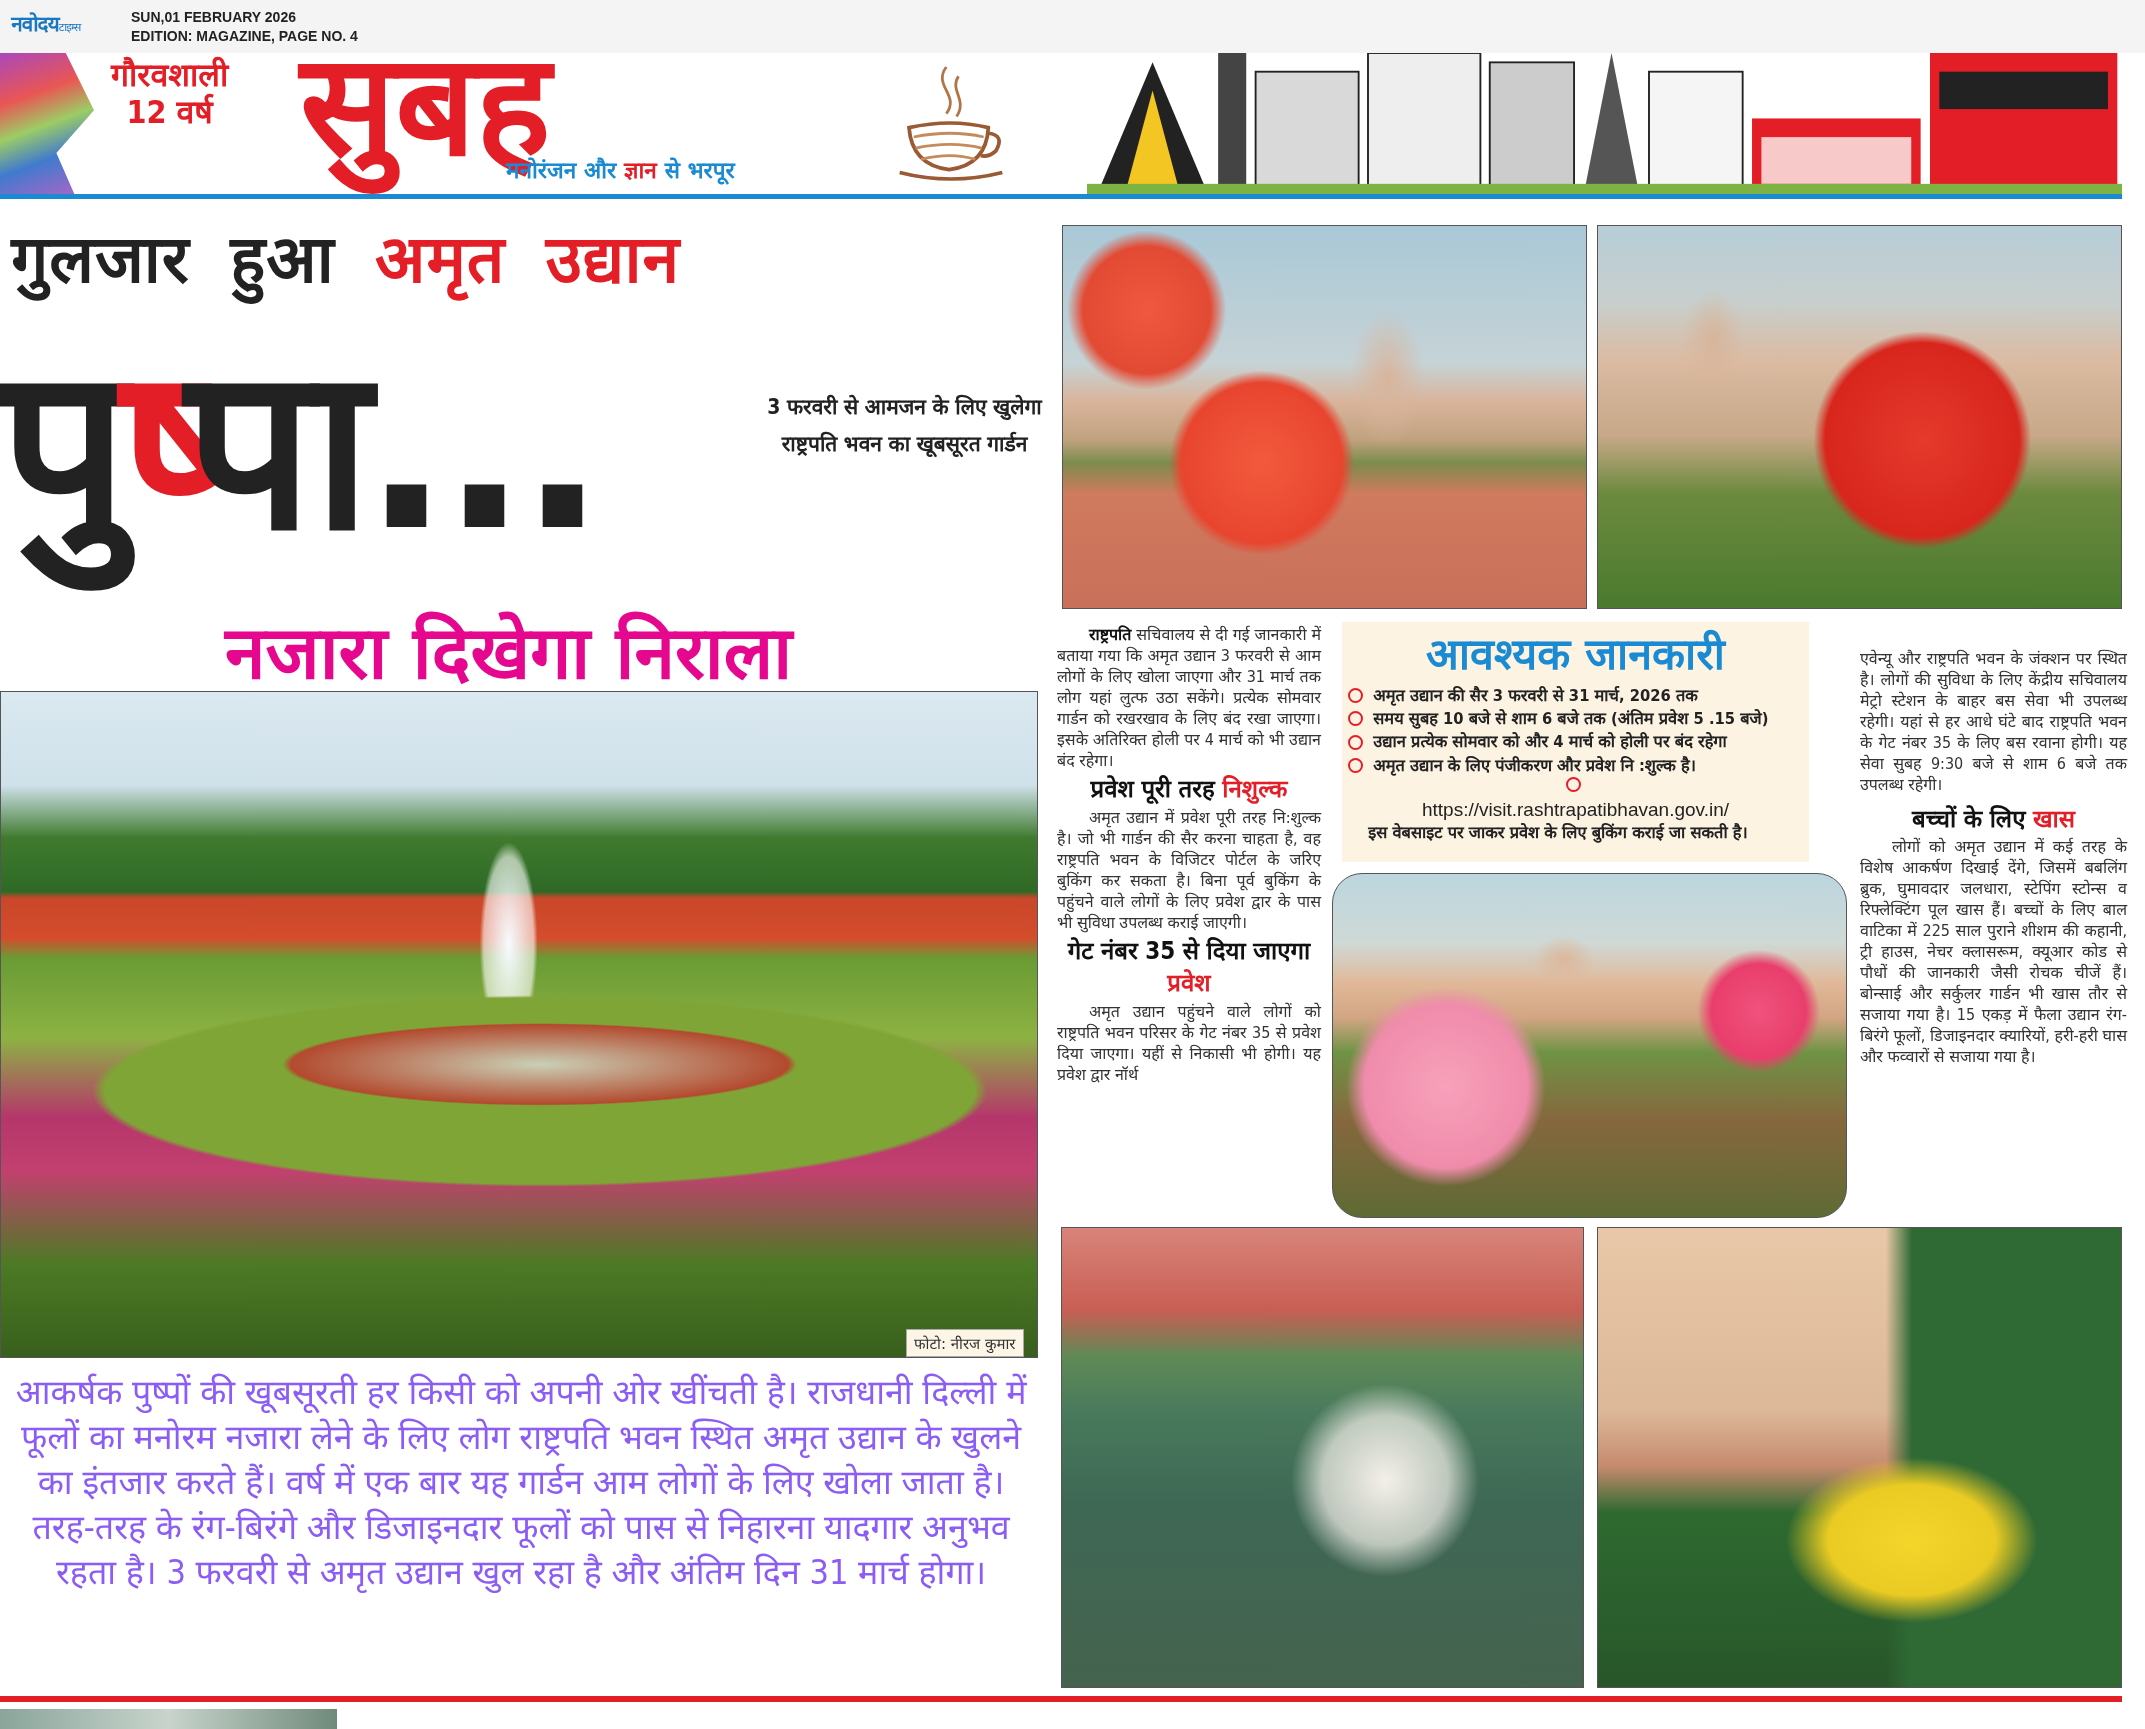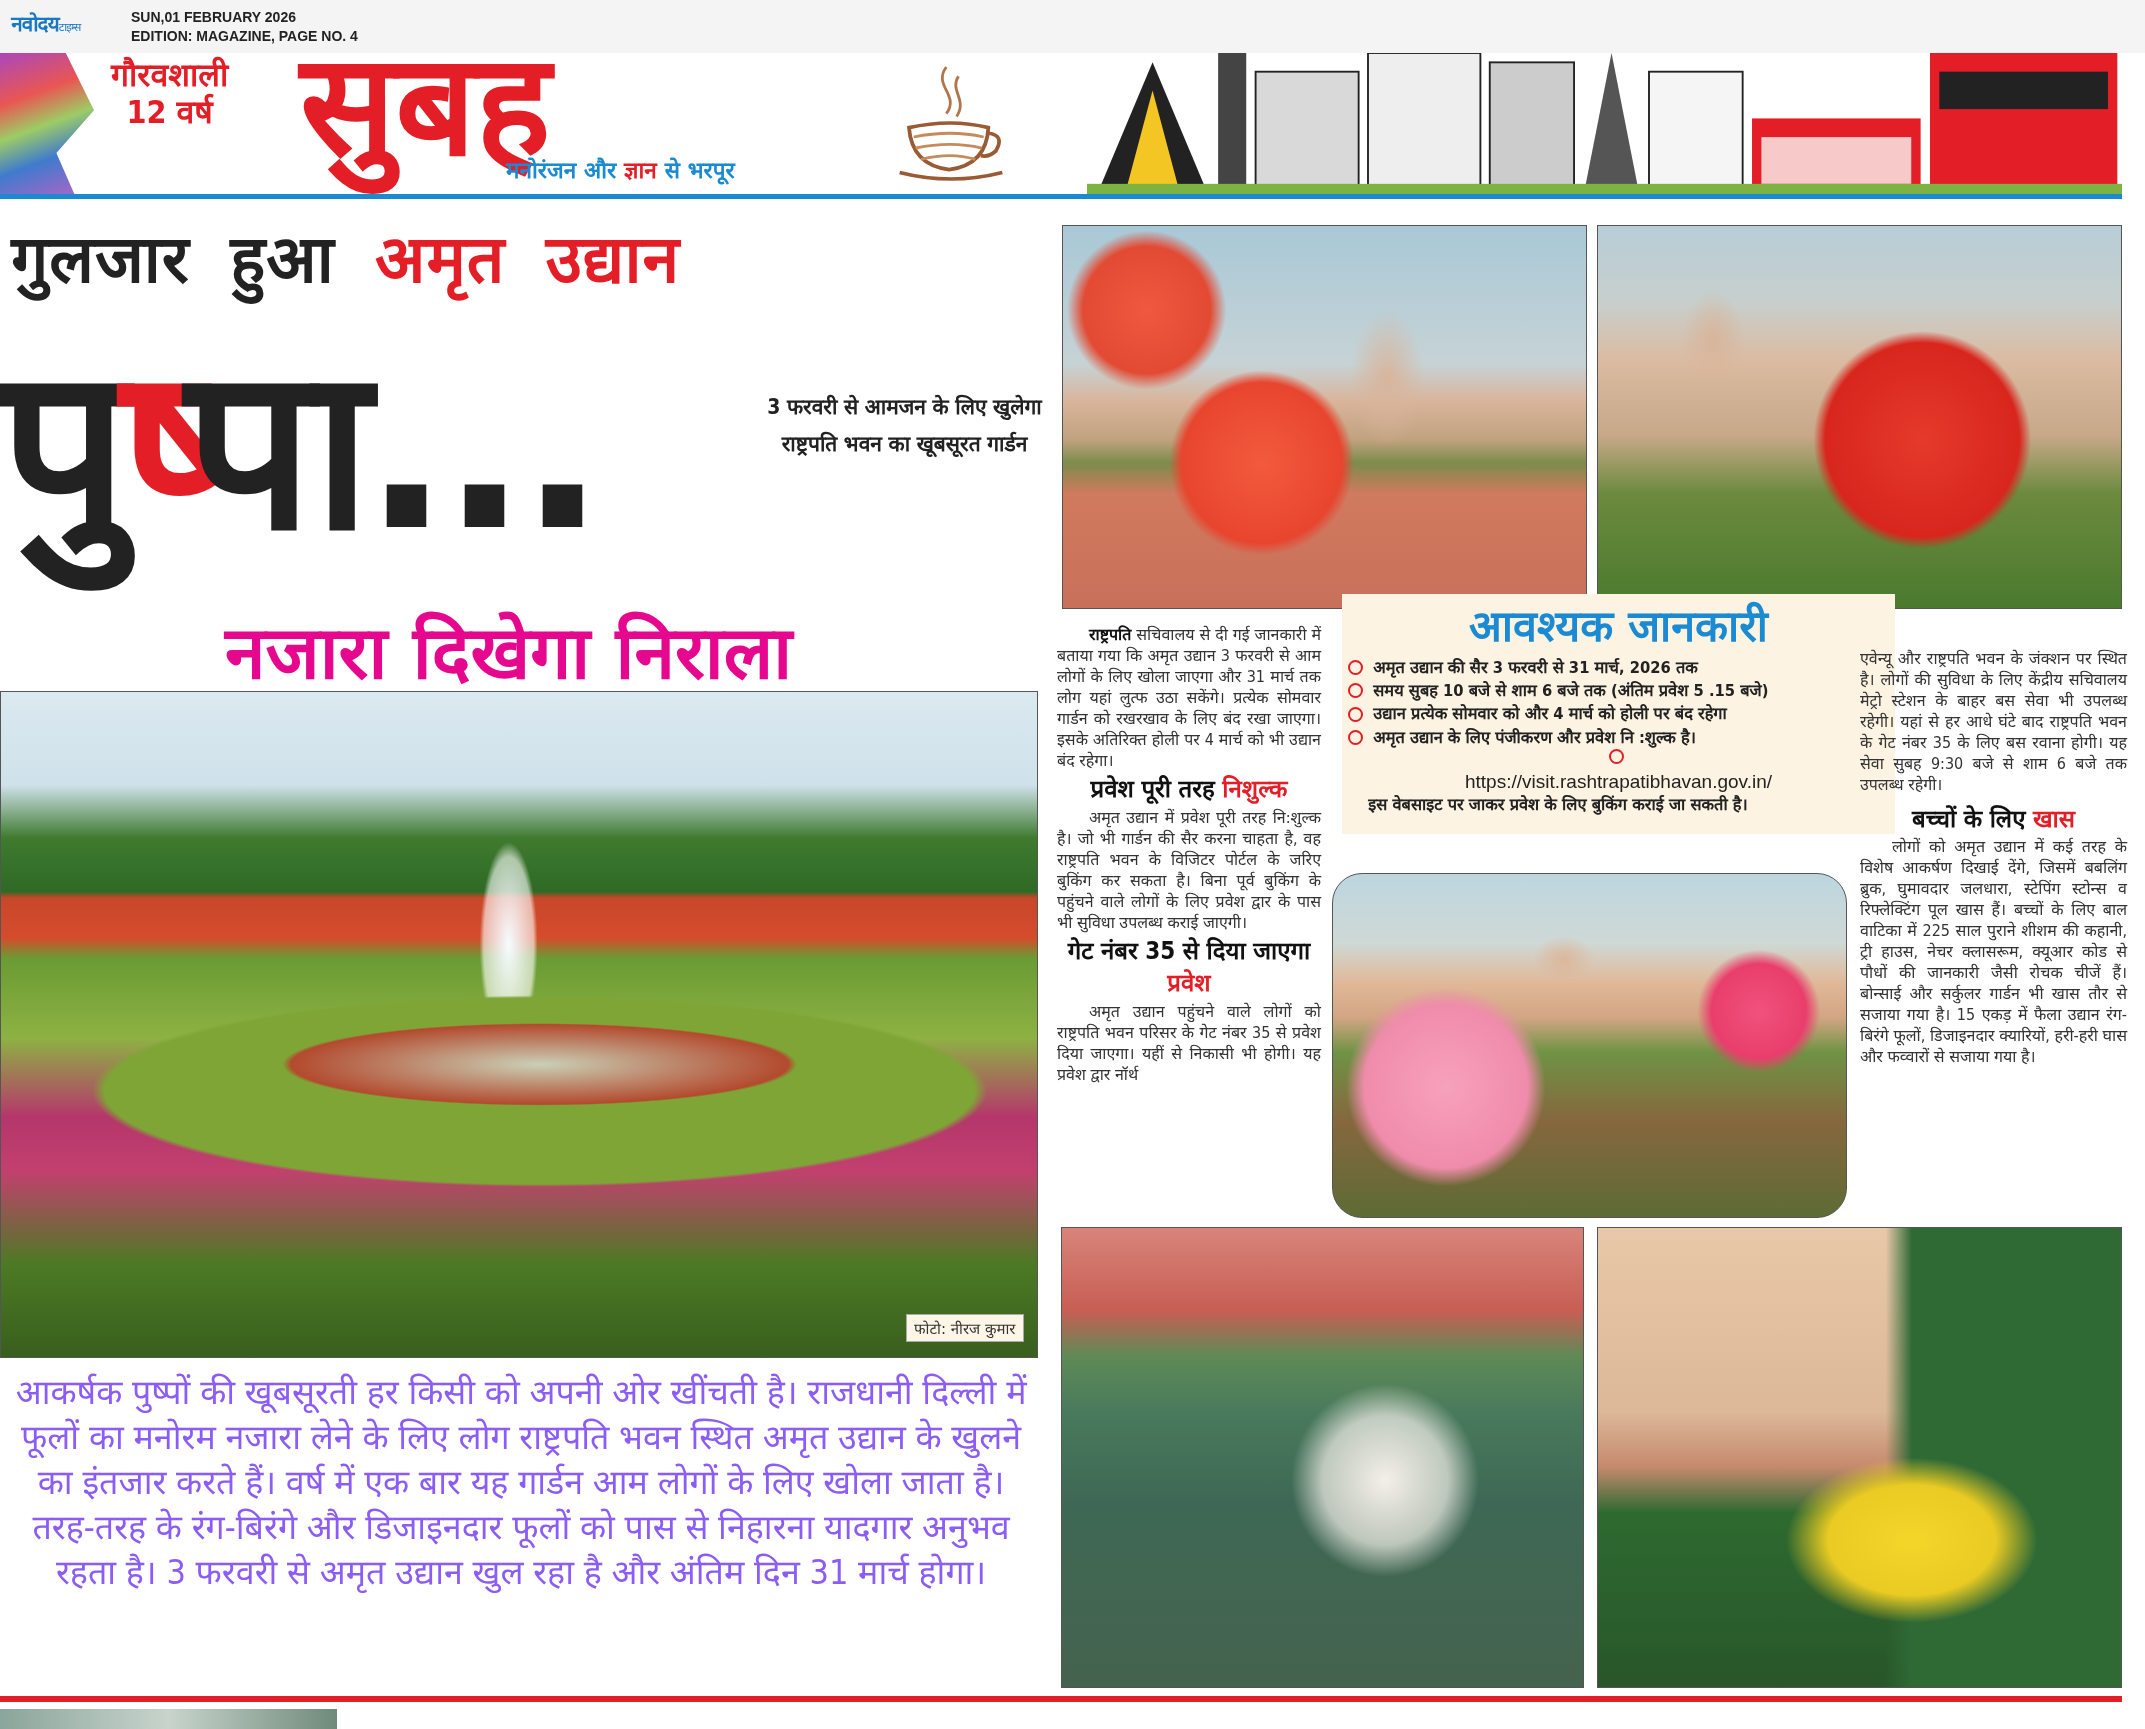--- a/index.html
+++ b/index.html
@@ -38,21 +38,21 @@
 
   
   .photo { overflow: hidden; border: 1.9px solid #555; }
   .ph-main { left: 0; top: 691px; width: 1038px; height: 667px;
     background:
       radial-gradient(ellipse 40% 10% at 52% 56%, #c9d0b6 0%, #b34a2e 60%, transparent 62%),
       radial-gradient(ellipse 60% 20% at 52% 60%, #7fa536 0%, #7fa536 70%, transparent 72%),
       radial-gradient(ellipse 4% 22% at 49% 38%, #f6fbff 0%, rgba(255,255,255,.6) 60%, transparent 70%),
       linear-gradient(180deg, #dbe9f0 0%, #cfe1ea 14%, #3f7a2e 22%, #2e6a26 30%, #c9472a 31%, #d44c2c 37%, #6a9b34 40%, #8db243 52%, #b5366b 64%, #c2406f 72%, #4c7a24 86%, #385f1d 100%);
   }
-  .photo-credit { right: 13px; bottom: 15px; background: #fdf6e7; border: 0.9px solid #aaa; padding: 2.8px 7.5px; font-size: 15px; color: #333; }
+  .photo-credit { right: 13px; bottom: 0; background: #fdf6e7; border: 0.9px solid #aaa; padding: 2.8px 7.5px; font-size: 15px; color: #333; }
 
   .ph-rose1 { left: 1062px; top: 225px; width: 525px; height: 384px;
     background:
       radial-gradient(circle at 38% 62%, #f25a3d 0%, #e8452f 20%, transparent 23%),
       radial-gradient(circle at 16% 22%, #f0583f 0%, #e34a33 12%, transparent 15%),
       radial-gradient(ellipse 12% 30% at 62% 40%, #d8b59c 0%, transparent 60%),
       linear-gradient(180deg, #a9c8d7 0%, #c6d3d6 36%, #d9b49b 46%, #c0a27f 56%, #7c8c4c 62%, #d07a5e 70%, #c9705a 100%);
   }
   .ph-dahlia { left: 1597px; top: 225px; width: 525px; height: 384px;
     background:
@@ -83,21 +83,21 @@
   
   .col { font-size: 16px; line-height: 21px; color: #333; text-align: justify; font-family: "DejaVu Sans Condensed","DejaVu Sans", sans-serif; }
   .col p { text-indent: 32px; }
   .col b.lead { color: #111; }
   .col h3 { font-size: 24px; line-height: 32px; font-weight: bold; color: #111; text-align: center; margin: 1.9px 0; text-indent: 0; }
   .col h3 .red { color: #e31e26; }
   .col-left { left: 1057px; top: 624px; width: 264px; }
   .col-right { left: 1860px; top: 648px; width: 267px; }
 
   
-  .infobox { left: 1342px; top: 594px; width: 553px; height: 240px; background: #fdf3e3; padding: 3.7px 5.6px; }
+  .infobox { left: 1342px; top: 622px; width: 467px; height: 240px; background: #fdf3e3; padding: 3.7px 5.6px; }
   .infobox h2 { font-size: 43px; line-height: 56px; font-weight: bold; color: #1a8ad3; text-align: center; margin-bottom: 1.9px; }
   .infobox ul { list-style: none; }
   .infobox li { font-size: 16.4px; line-height: 23.4px; color: #222; font-weight: bold; white-space: nowrap; font-family: "DejaVu Sans Condensed","DejaVu Sans", sans-serif; display: flex; align-items: center; gap: 6px; }
   .infobox li .bullet { width: 15px; height: 15px; border: 2.8px solid #e31e26; border-radius: 50%; margin-right: 4.7px; flex: 0 0 15px; }
   .infobox li.url { font-family: "Liberation Sans", sans-serif; font-weight: normal; font-size: 19px; flex-direction: column; }
   .infobox .note { font-size: 16.4px; line-height: 22.5px; font-weight: bold; padding-left: 20.6px; white-space: nowrap; font-family: "DejaVu Sans Condensed","DejaVu Sans", sans-serif; }
 
   
   .bodytext { left: 5.6px; top: 1370px; width: 1031px; font-size: 34px; line-height: 45px; color: #8b5cf6; text-align: center; font-family: "DejaVu Sans Condensed","DejaVu Sans", sans-serif; }
 

